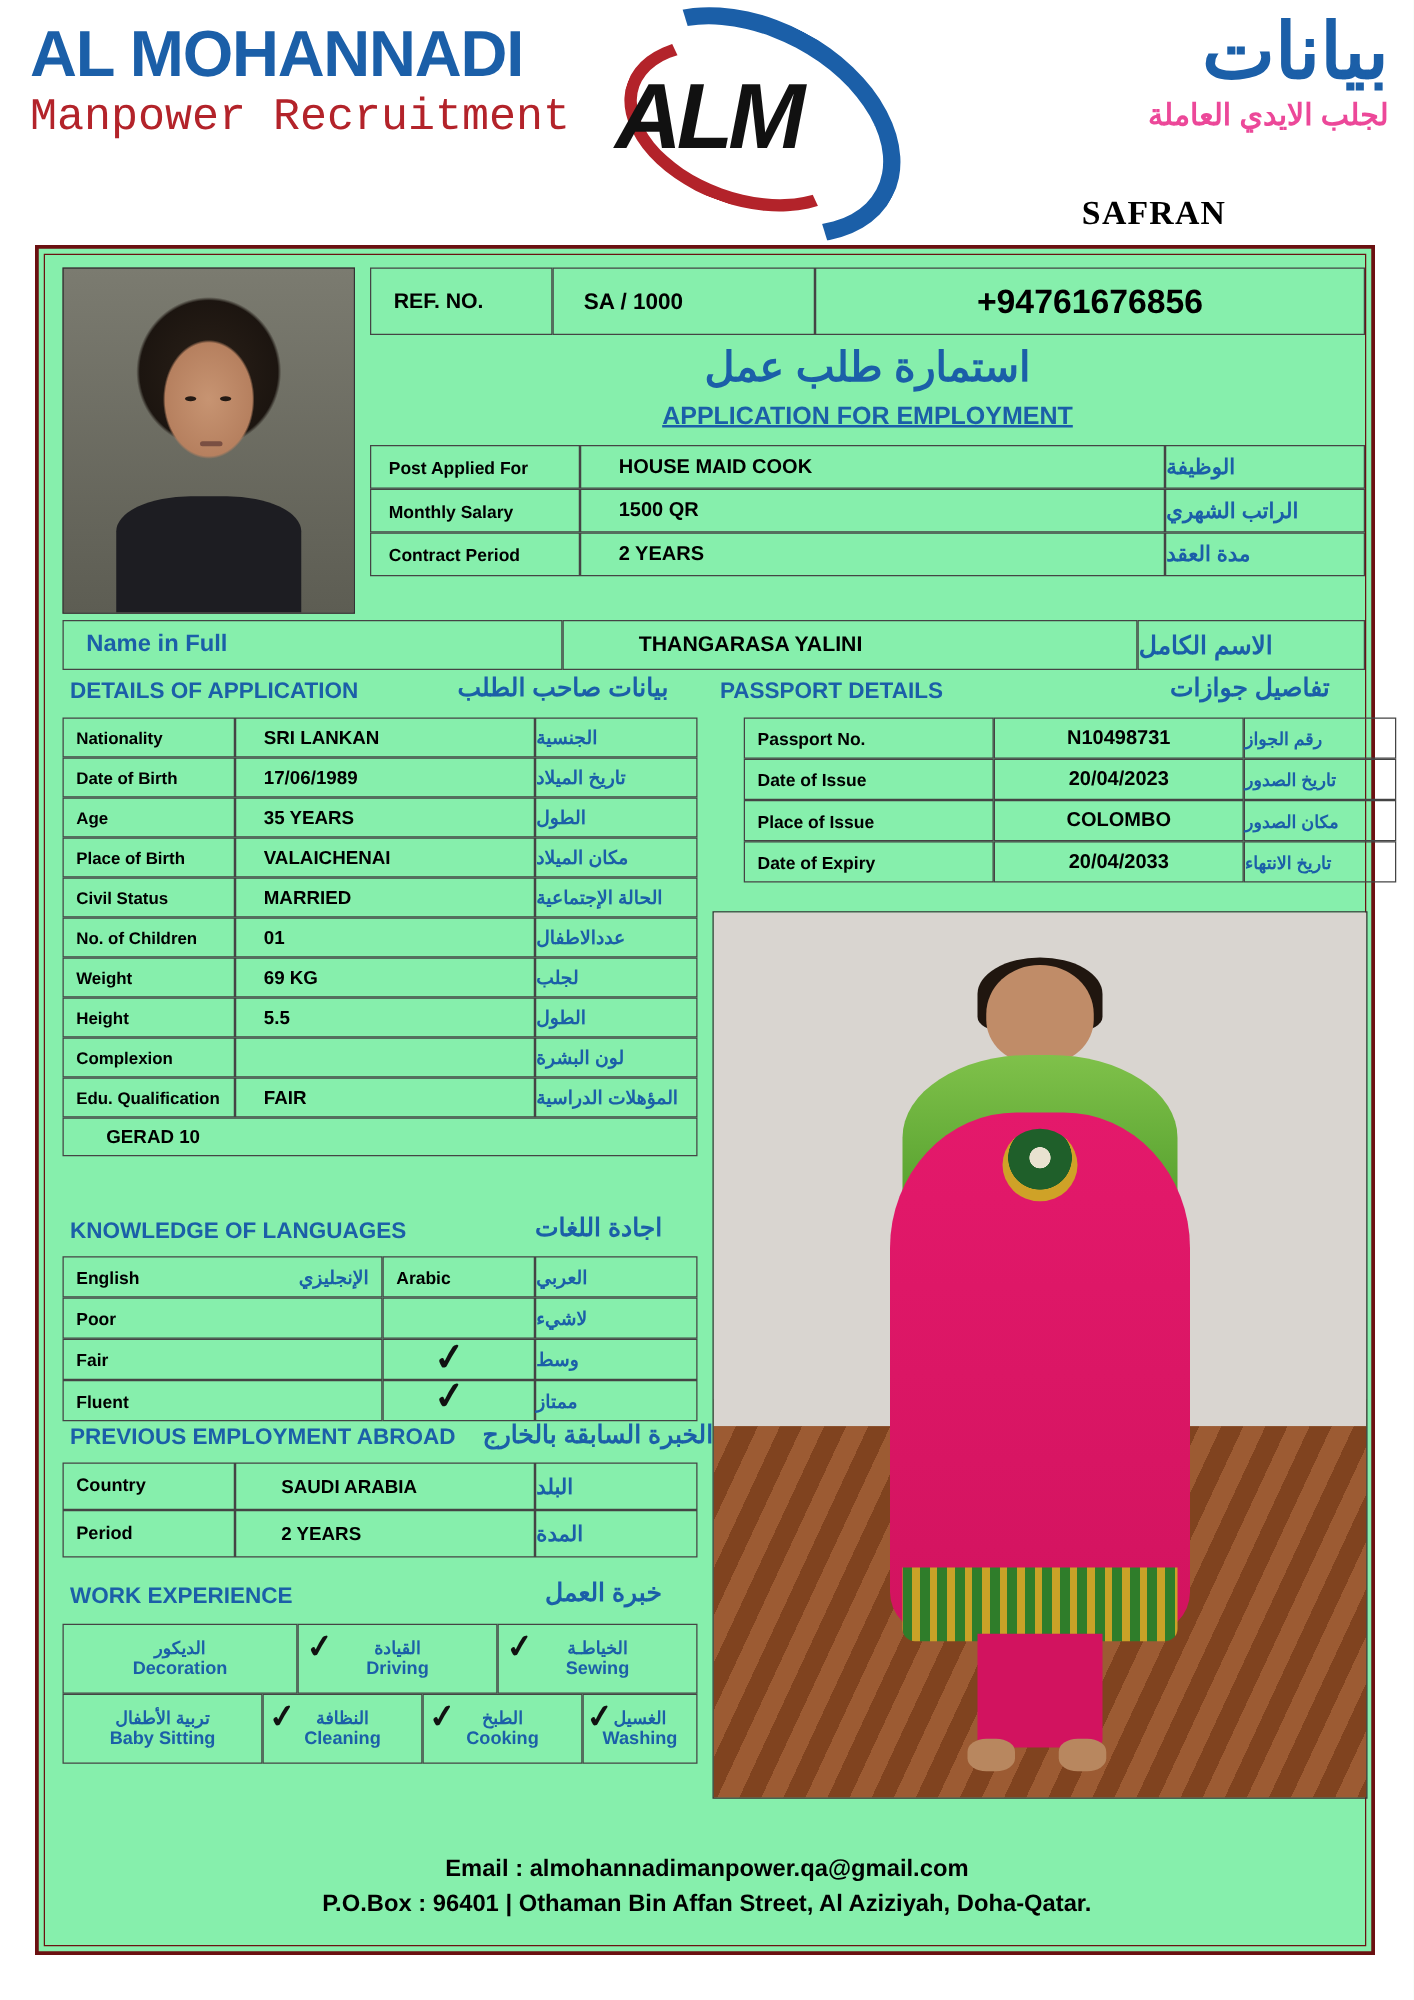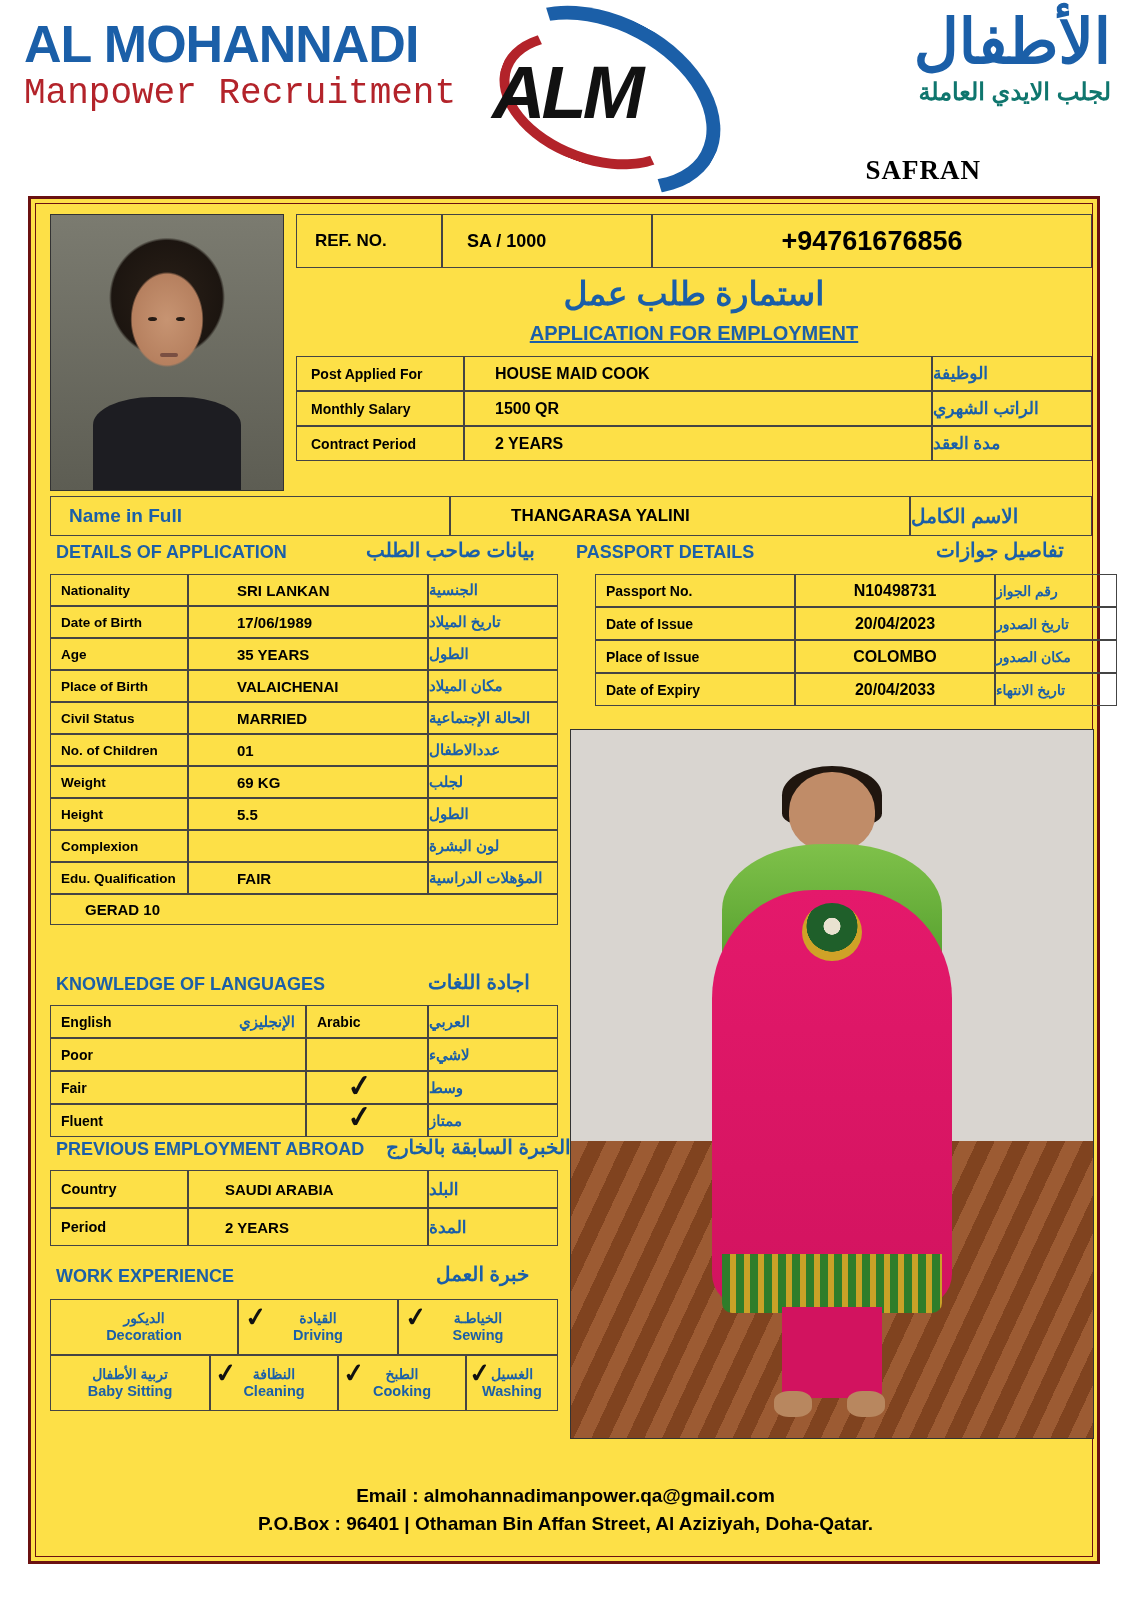--- a/index.html
+++ b/index.html
@@ -94,21 +94,21 @@
     direction: rtl;
   }
   .brand-ar-main {
     font-size: 62px;
     font-weight: bold;
     color: #1b5fa8;
     line-height: 1.1;
   }
   .brand-ar-sub {
     font-size: 24px;
-    color: #0f766e;
+    color: #ec4899;
     font-weight: bold;
     margin-top: 2px;
   }
   .safran {
     position: absolute;
     right: 150px;
     top: 155px;
     font-family: "Liberation Serif", serif;
     font-weight: bold;
     font-size: 27px;
@@ -117,21 +117,21 @@
 
   
   .form-outer {
     position: absolute;
     left: 28px;
     top: 196px;
     width: 1072px;
     height: 1368px;
     border: 3px solid #6b1111;
     box-sizing: border-box;
-    background: #fde047;
+    background: #86efac;
   }
   .form-inner {
     position: absolute;
     left: 4px; top: 4px; right: 4px; bottom: 4px;
     border: 1px solid #6b1111;
     box-sizing: border-box;
   }
 
   .cell-b { border: 1px solid #444; box-sizing: border-box; }
 
@@ -232,21 +232,21 @@
 
   
   .details-tbl { position:absolute; left:14px; top:370px; width:508px; }
   .d-row { position:relative; width:508px; height:32px; }
   .d-row .lab {
     position:absolute; left:0; top:0; width:138px; height:32px;
     display:flex; align-items:center; padding-left:10px; font-size:13.5px; font-weight:bold;
   }
   .d-row .val {
     position:absolute; left:138px; top:0; width:240px; height:32px;
-    display:flex; align-items:center; padding-left:48px; font-size:15px; font-weight:bold;text-align:center;
+    display:flex; align-items:center; padding-left:22px; font-size:15px; font-weight:bold;text-align:center;
   }
   .d-row .ar {
     position:absolute; left:378px; top:0; width:130px; height:32px;
     display:flex; align-items:center; justify-content:flex-end; padding-right:8px;
     font-size:15px; font-weight:bold; color:#1b5fa8; direction:rtl;
   }
   .d-extra {
     position:relative; width:508px; height:31px;
   }
   .d-extra .val {
@@ -393,21 +393,21 @@
     <div class="brand-sub">Manpower Recruitment</div>
   </div>
 
   <div class="logo-mark">
     <div class="swoosh"></div>
     <div class="swoosh2"></div>
     <div class="alm">ALM</div>
   </div>
 
   <div class="brand-ar">
-    <div class="brand-ar-main">الأطفال</div>
+    <div class="brand-ar-main">بيانات</div>
     <div class="brand-ar-sub">لجلب الايدي العاملة</div>
   </div>
 
   <div class="safran">SAFRAN</div>
 </div>
 
 <div class="form-outer">
   <div class="form-inner">
 
     <div class="photo-box">

